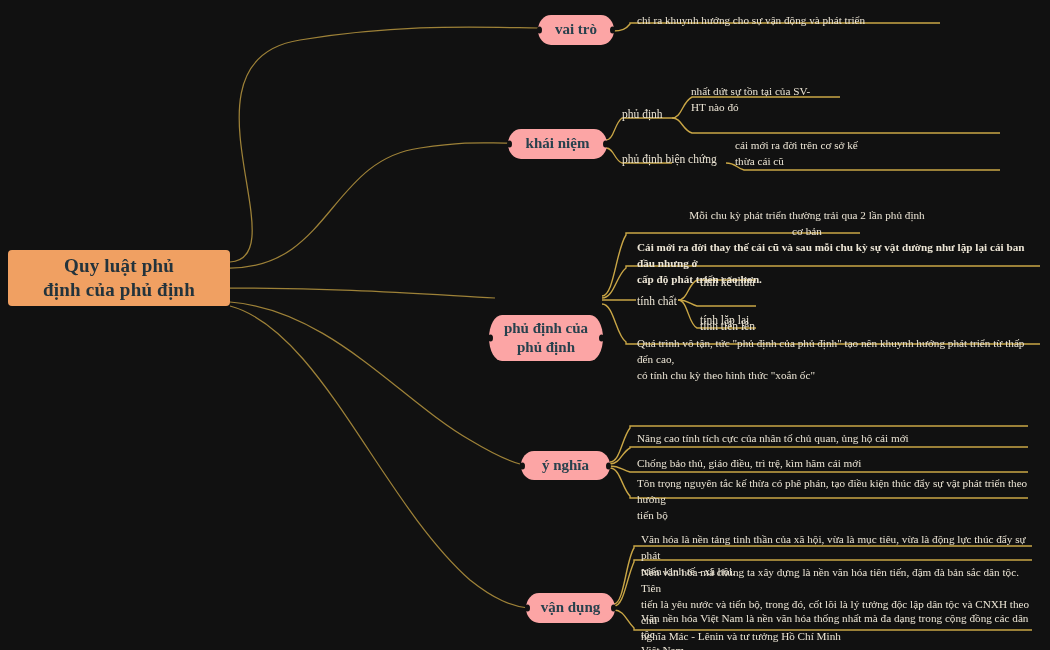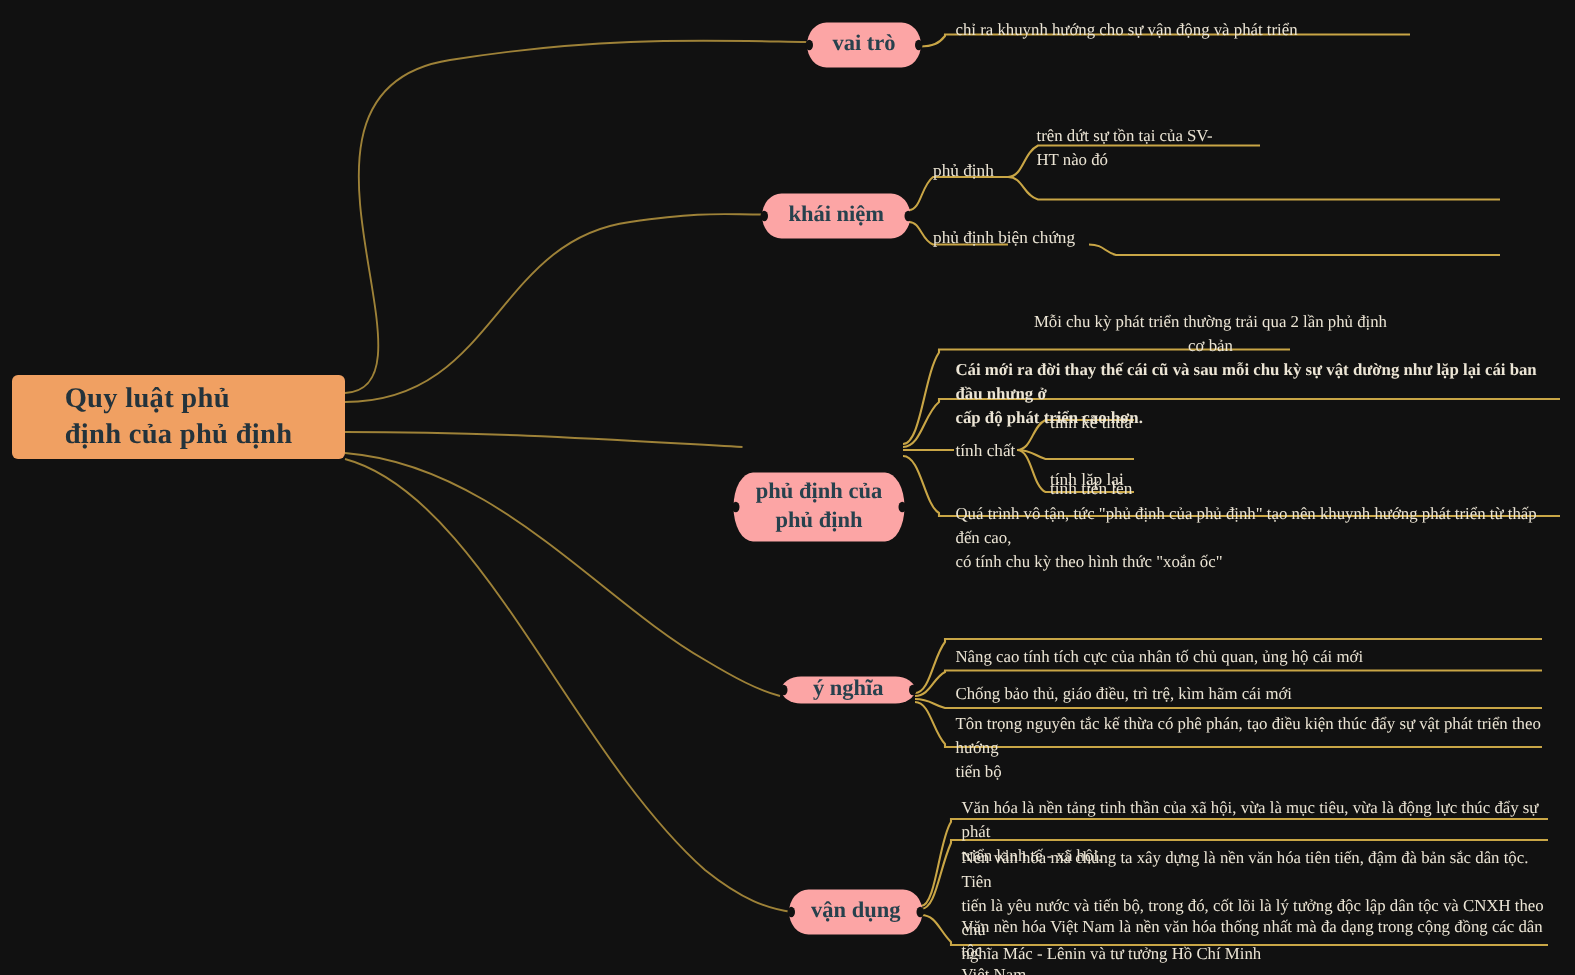--- a/index.html
+++ b/index.html
@@ -49,21 +49,21 @@
     position: absolute;
     left: 8px;
     top: 250px;
     width: 222px;
     height: 56px;
     background: #f0a062;
     border-radius: 4px;
     display: flex;
     align-items: center;
     justify-content: center;
-    text-align: left;
+    text-align: center;
     box-sizing: border-box;
     padding: 2px 8px;
   }
   #root-node .root-text {
     color: #23333c;
     font-size: 19px;
     font-weight: bold;
     line-height: 1.28;
     letter-spacing: .2px;
     white-space: pre-line;
@@ -179,35 +179,37 @@
 
   <div class="branch-node" style="left:508px; top:129px; width:99px; height:30px;">
     <span class="branch-text">khái niệm</span>
   </div>
 
   <div class="branch-node" style="left:489px; top:278px; width:114px; height:46px;margin-top:37px;">
     <span class="branch-text">phủ định của
 phủ định</span>
   </div>
 
-  <div class="branch-node" style="left:521px; top:451px; width:89px; height:18px;">
+  <div class="branch-node" style="left:521px; top:451px; width:89px; height:29px;">
     <span class="branch-text">ý nghĩa</span>
   </div>
 
   <div class="branch-node" style="left:526px; top:593px; width:89px; height:30px;">
     <span class="branch-text">vận dụng</span>
   </div>
 
   <div class="leaf" style="left:637px; top:13px; width:330px;">chỉ ra khuynh hướng cho sự vận động và phát triển</div>
 
   <div class="mid-label" style="left:622px; top:107px;">phủ định</div>
   <div class="mid-label" style="left:622px; top:152px;">phủ định biện chứng</div>
 
-  <div class="leaf" style="left:691px; top:84px; width:190px; white-space:pre-line;">trên dứt sự tồn tại của SV-
+  <div class="leaf" style="left:691px; top:84px; width:190px; white-space:pre-line;">nhất dứt sự tồn tại của SV-
 HT nào đó</div>
+  <div class="leaf" style="left:735px; top:138px; width:200px; white-space:pre-line;">cái mới ra đời trên cơ sở kế
+thừa cái cũ</div>
 
   <div class="leaf" style="left:637px; top:208px; width:340px; white-space:pre-line;text-align:center;">Mỗi chu kỳ phát triển thường trải qua 2 lần phủ định
 cơ bản</div>
   <div class="leaf" style="left:637px; top:240px; width:400px; white-space:pre-line;font-weight:bold;">Cái mới ra đời thay thế cái cũ và sau mỗi chu kỳ sự vật dường như lặp lại cái ban đầu nhưng ở
 cấp độ phát triển cao hơn.</div>
 
   <div class="mid-label" style="left:637px; top:294px;">tính chất</div>
   <div class="leaf sub" style="left:700px; top:274px; width:120px;">tính kế thừa</div>
   <div class="leaf sub" style="left:700px; top:312px; width:120px;">tính lặp lại</div>
   <div class="leaf sub" style="left:700px; top:318px; width:120px;">tính tiến lên</div>

